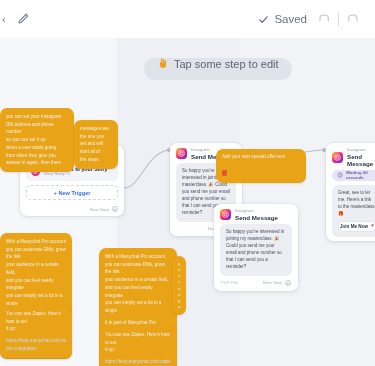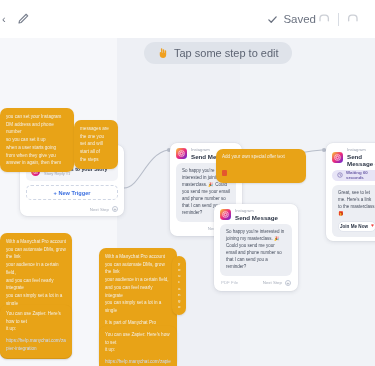--- a/index.html
+++ b/index.html
@@ -29,21 +29,21 @@
     padding-left: 2px;
   }
   .tb-chev {
     width: 10px; height: 14px;
     color: #6b7280;
     font-size: 11px; line-height: 14px;
   }
   .pencil-icon { width: 14px; height: 14px; display:block; }
   .topbar-right {
     margin-left: auto;
-    display: flex; align-items: center; 
+    display: flex; align-items: center; gap: 9px;
     padding-right: 14px;
   }
   .saved {
     display: flex; align-items: center; gap: 5px;
     color: #6b7280; font-size: 11.5px; font-weight: 400;
   }
   .check-icon { width: 11px; height: 11px; display:block; }
   .undo-redo { display: flex; align-items: center; gap: 6px; }
   .ur-btn { width: 16px; height: 16px; display: block; opacity: .45; }
   .ur-div { width: 1px; height: 13px; background: #d8dce3; }
@@ -63,23 +63,23 @@
   }
   .canvas-right-strip {
     position: absolute; top: 0; left: 240px;
     width: 135px; height: 328px;
     background: #f1f3f7;
   }
 
   
   .hint-pill {
     position: absolute;
-    top: 4px; left: 144px;
+    top: 20px; left: 144px;
     height: 22px;
-    display: flex; align-items: center; gap: 6px;
+    display: flex; gap: 6px;
     padding: 0 13px;
     background: #dfe3ea;
     border-radius: 11px;
     color: #5d6473;
     font-size: 11px;
     z-index: 30;
   }
   .hand-icon { width: 11px; height: 11px; display: block; }
 
   

